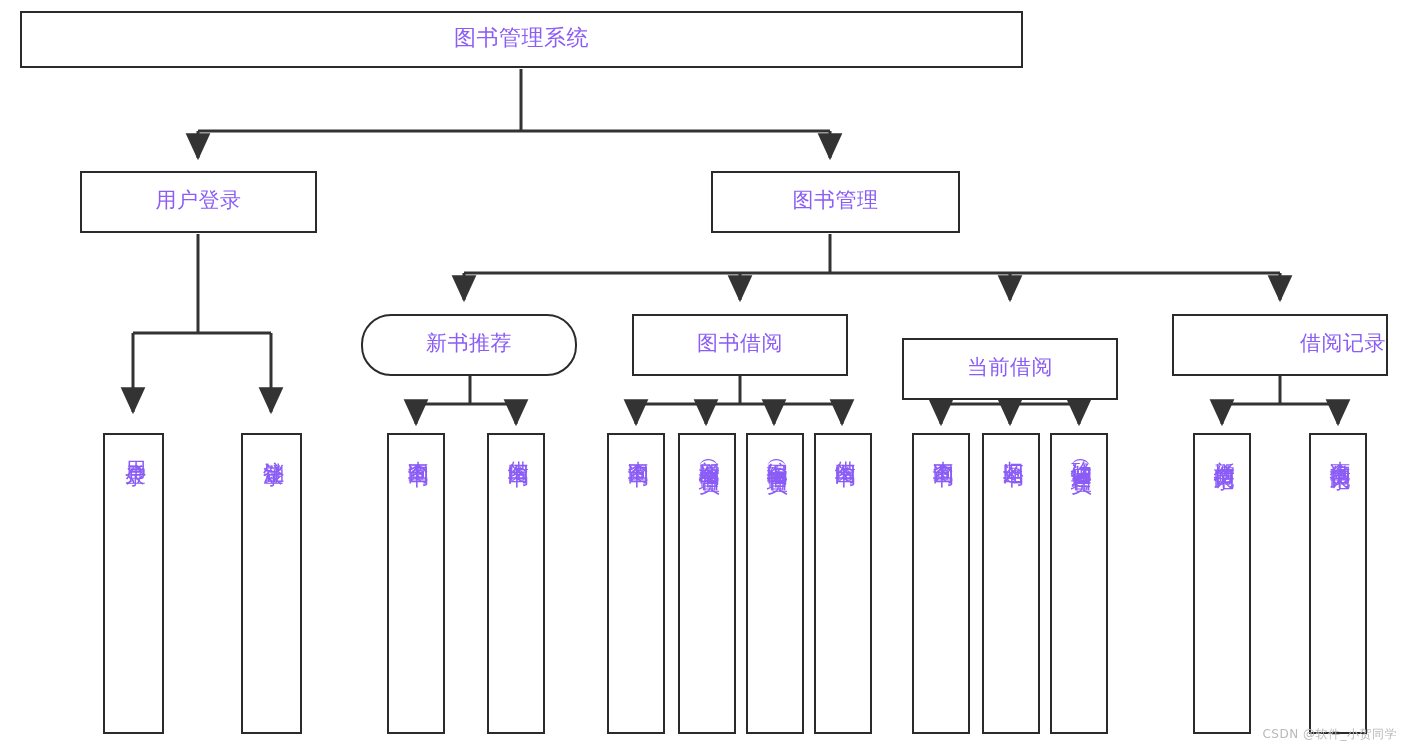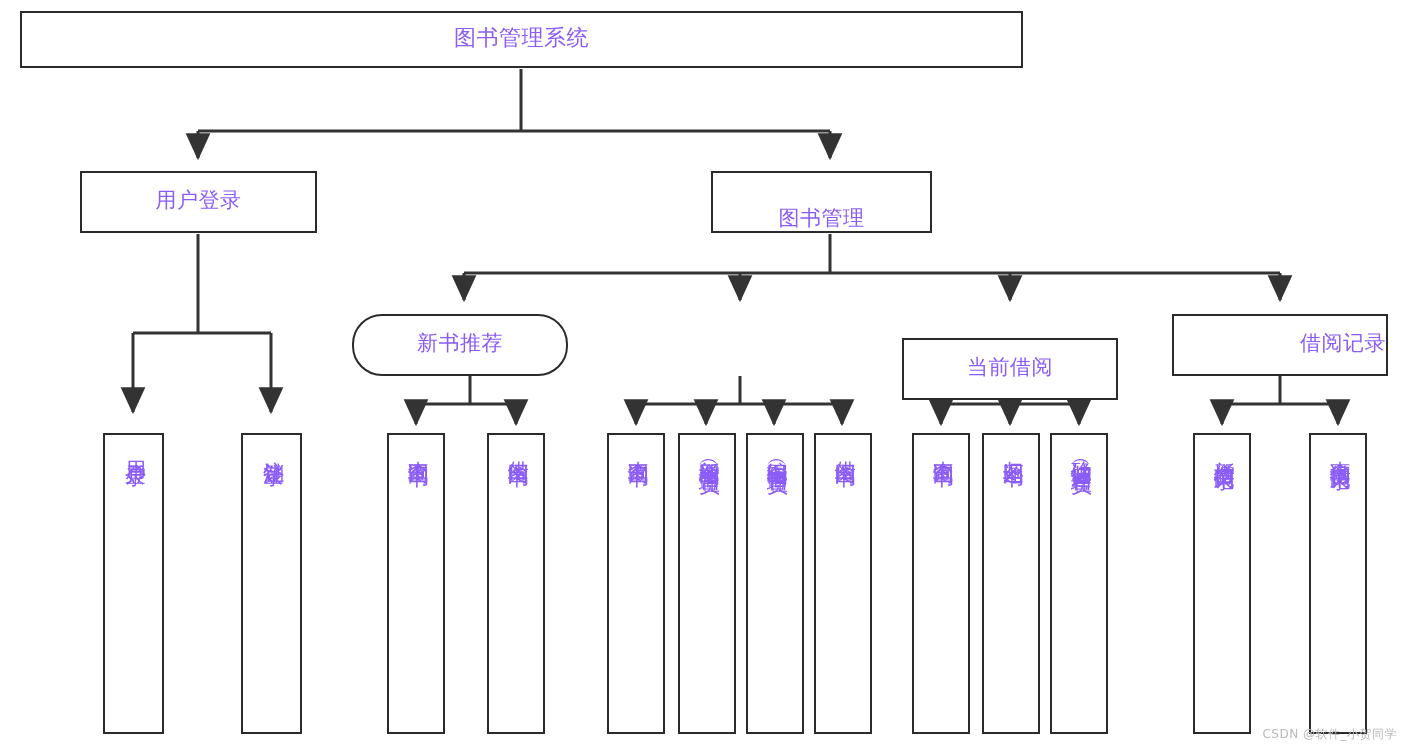--- a/index.html
+++ b/index.html
@@ -123,26 +123,29 @@
     </g>
   </svg>
 
   <div class="node h root" style="left:20px;top:11px;width:1003px;height:57px;">
     <span class="lbl">图书管理系统</span>
   </div>
 
   <div class="node h" style="left:80px;top:171px;width:237px;height:62px;">
     <span class="lbl">用户登录</span>
   </div>
-  <div class="node h" style="left:711px;top:171px;width:221px;height:62px;align-items:flex-end;">
+  <div class="node h" style="left:711px;top:171px;width:249px;height:62px;">
     <span class="lbl">图书管理</span>
   </div>
 
-  <div class="node h" style="left:352px;top:314px;width:216px;height:62px;border-radius:30px;">
+  <div class="node h" style="left:361px;top:314px;width:216px;height:62px;border-radius:30px;">
     <span class="lbl">新书推荐</span>
+  </div>
+  <div class="node h" style="left:632px;top:314px;width:216px;height:62px;">
+    <span class="lbl">图书借阅</span>
   </div>
   <div class="node h" style="left:902px;top:314px;width:216px;height:62px;margin-top:24px;">
     <span class="lbl">当前借阅</span>
   </div>
   <div class="node h" style="left:1172px;top:314px;width:216px;height:62px;justify-content:flex-end;">
     <span class="lbl">借阅记录</span>
   </div>
 
   <div class="node v" style="left:103px;top:433px;width:61px;height:301px;">
     <span class="lbl">用户登录</span>

